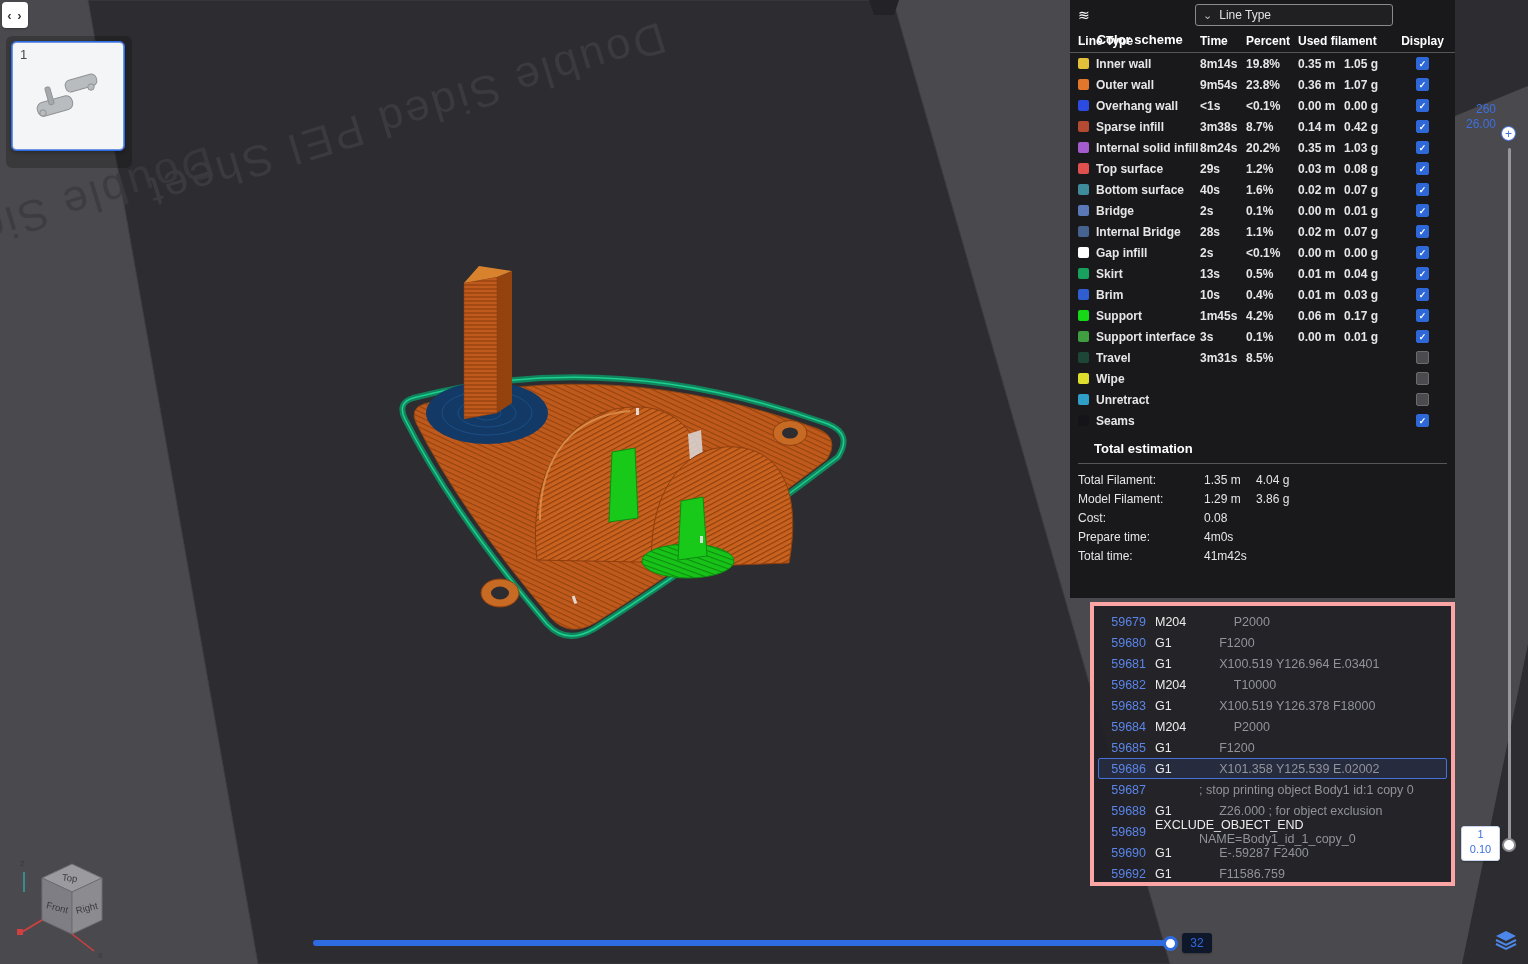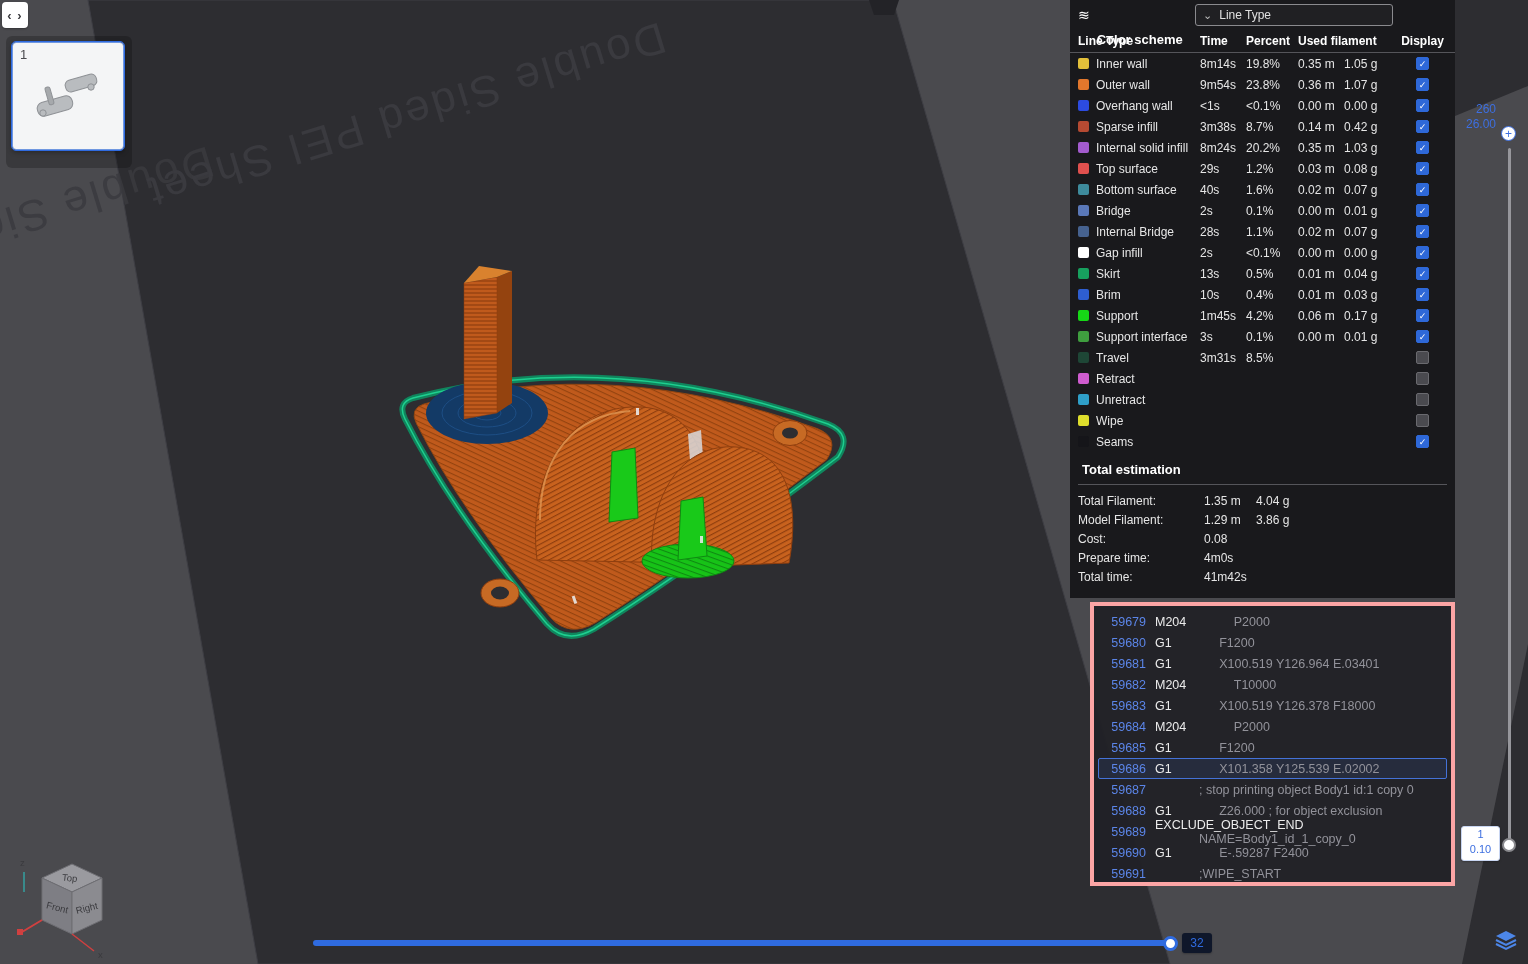--- a/index.html
+++ b/index.html
@@ -42,31 +42,31 @@
   }
   .cp-dropdown .chev{font-size:11px;color:#bdbdbd;line-height:10px;}
   .lt-head{
     display:grid;grid-template-columns:122px 46px 52px 92px 1fr;align-items:center;
     height:22px;padding-left:8px;font-weight:bold;color:#fff;
     border-bottom:1px solid #55555a;
   }
   .lt-head .h-display{text-align:center;}
   .lt-row{
     display:grid;grid-template-columns:18px 104px 46px 52px 46px 46px 1fr;
-    align-items:center;height:21px;padding-left:8px;
+    align-items:center;height:21px;padding-left:8px;font-weight:bold;
   }
   .swatch{width:11px;height:11px;border-radius:2px;display:inline-block;}
   .cb{
     width:13px;height:13px;border-radius:2px;margin:0 auto;display:flex;align-items:center;
     justify-content:center;font-size:9px;color:#fff;cursor:pointer;
     background:#4a4a4f;border:1px solid #6a6a6f;box-sizing:border-box;
   }
   .cb.on{background:#2e68d8;border-color:#2e68d8;}
   .totals{padding:6px 8px 0 8px;}
-  .totals-title{font-weight:bold;font-size:13px;color:#fff;margin:4px 0 7px 4px;}
+  .totals-title{font-weight:bold;font-size:13px;color:#fff;margin:4px 0 7px 16px;}
   .totals-divider{border-top:1px solid #55555a;margin-bottom:6px;}
   .tot-row{display:grid;grid-template-columns:126px 52px auto;height:19px;align-items:center;}
   
   .gcode-panel{
     position:absolute;left:1090px;top:602px;width:365px;height:284px;box-sizing:border-box;
     background:rgba(33,33,38,.96);border:4px solid #fca5a5;padding:5px 4px;
     font-size:12.5px;overflow:hidden;
   }
   .gc-line{display:flex;gap:9px;height:19px;align-items:center;padding:0 5px;border:1px solid transparent;cursor:pointer;}
   .gc-line .gc-num{width:42px;text-align:right;color:#5b85e8;flex:none;}
@@ -354,40 +354,31 @@
       <div class="lt-row">
         <span class="swatch" style="background: rgb(30, 70, 54);"></span>
         <span class="c-label">Travel</span>
         <span class="c-time">3m31s</span>
         <span class="c-pct">8.5%</span>
         <span class="c-len"></span>
         <span class="c-wt"></span>
         <span class="cb"></span>
       </div>
       <div class="lt-row">
-        <span class="swatch" style="background: rgb(207, 92, 207);"></span>
-        <span class="c-label">Retract</span>
+        <span class="swatch" style="background: rgb(222, 222, 44);"></span>
+        <span class="c-label">Wipe</span>
         <span class="c-time"></span>
         <span class="c-pct"></span>
         <span class="c-len"></span>
         <span class="c-wt"></span>
         <span class="cb"></span>
       </div>
       <div class="lt-row">
         <span class="swatch" style="background: rgb(47, 159, 200);"></span>
         <span class="c-label">Unretract</span>
-        <span class="c-time"></span>
-        <span class="c-pct"></span>
-        <span class="c-len"></span>
-        <span class="c-wt"></span>
-        <span class="cb"></span>
-      </div>
-      <div class="lt-row">
-        <span class="swatch" style="background: rgb(222, 222, 44);"></span>
-        <span class="c-label">Wipe</span>
         <span class="c-time"></span>
         <span class="c-pct"></span>
         <span class="c-len"></span>
         <span class="c-wt"></span>
         <span class="cb"></span>
       </div>
       <div class="lt-row">
         <span class="swatch" style="background: rgb(21, 21, 25);"></span>
         <span class="c-label">Seams</span>
         <span class="c-time"></span>
@@ -475,24 +466,20 @@
       </div>
       <div class="gc-line">
         <span class="gc-num">59689</span>
         <span><span class="gc-cmd">EXCLUDE_OBJECT_END</span> <span class="gc-args">NAME=Body1_id_1_copy_0</span></span>
       </div>
       <div class="gc-line">
         <span class="gc-num">59690</span>
         <span><span class="gc-cmd">G1</span> <span class="gc-args">E-.59287 F2400</span></span>
       </div>
       <div class="gc-line">
-        <span class="gc-num">59691</span>
-        <span><span class="gc-args">;WIPE_START</span></span>
-      </div>
-      <div class="gc-line">
         <span class="gc-num">59692</span>
         <span><span class="gc-cmd">G1</span> <span class="gc-args">F11586.759</span></span>
       </div>
     </div>
 </div>
 
 <div class="v-top-labels">
   <div>260</div>
   <div>26.00</div>
 </div>

